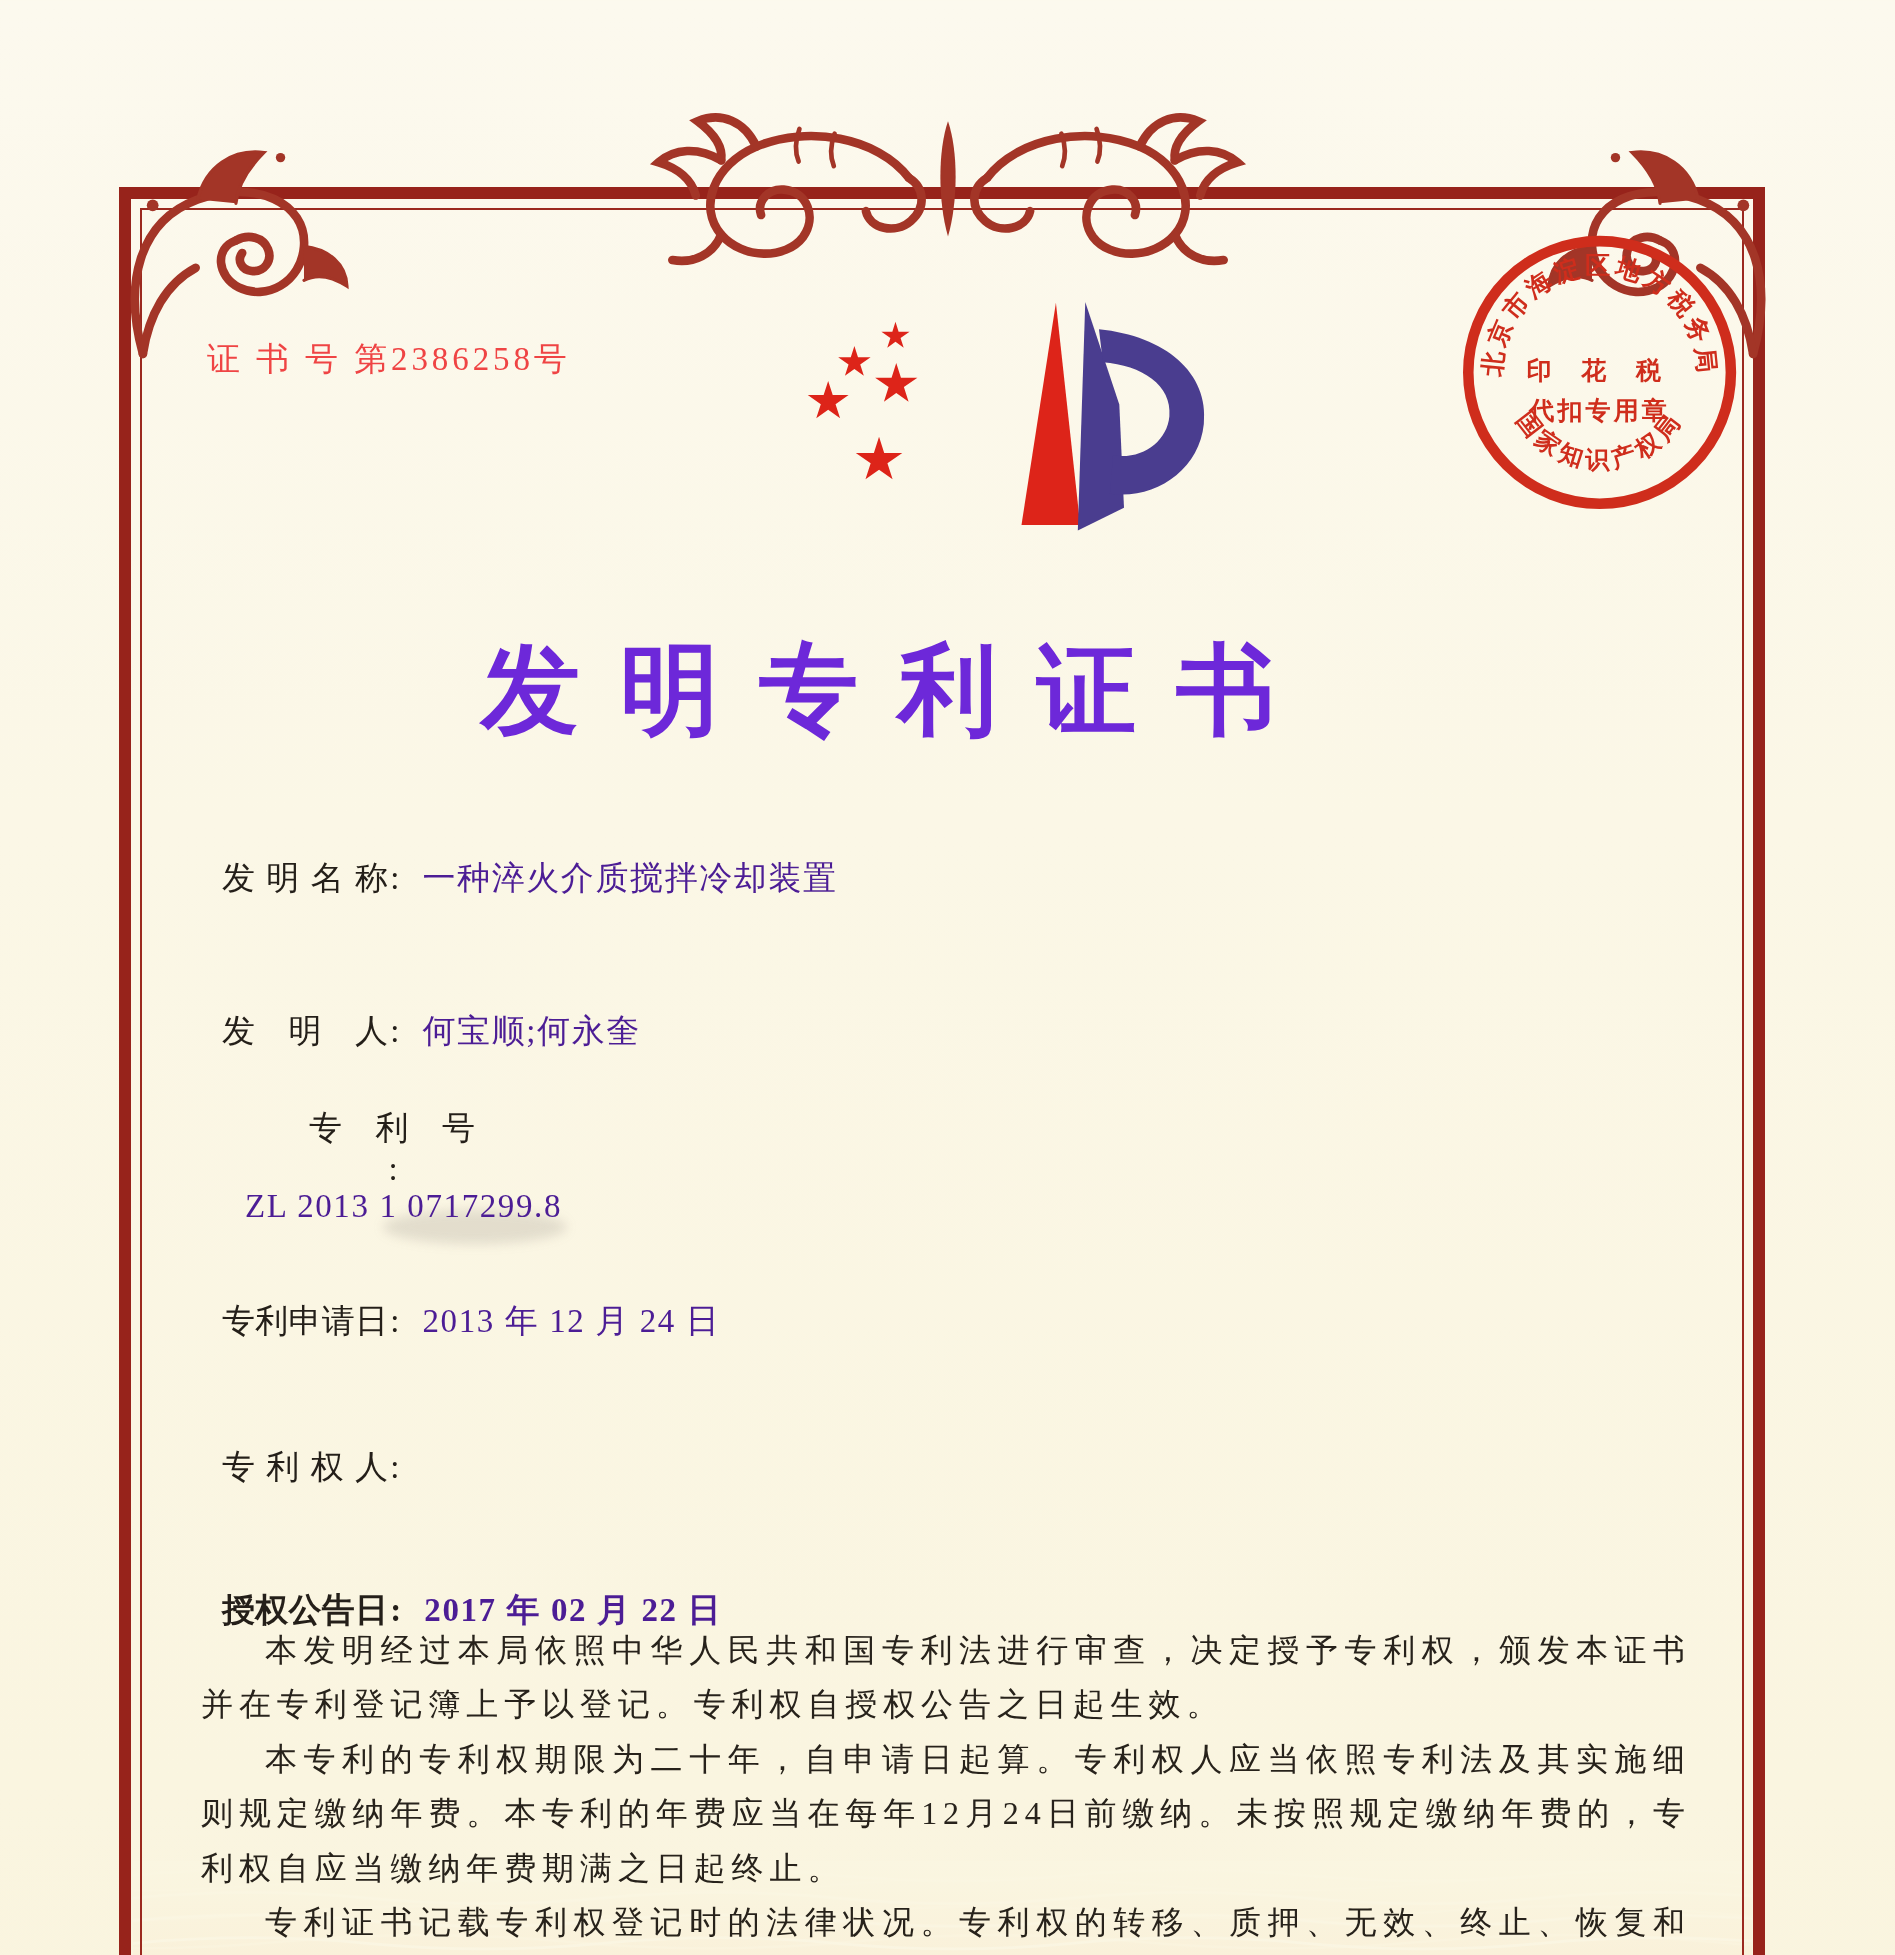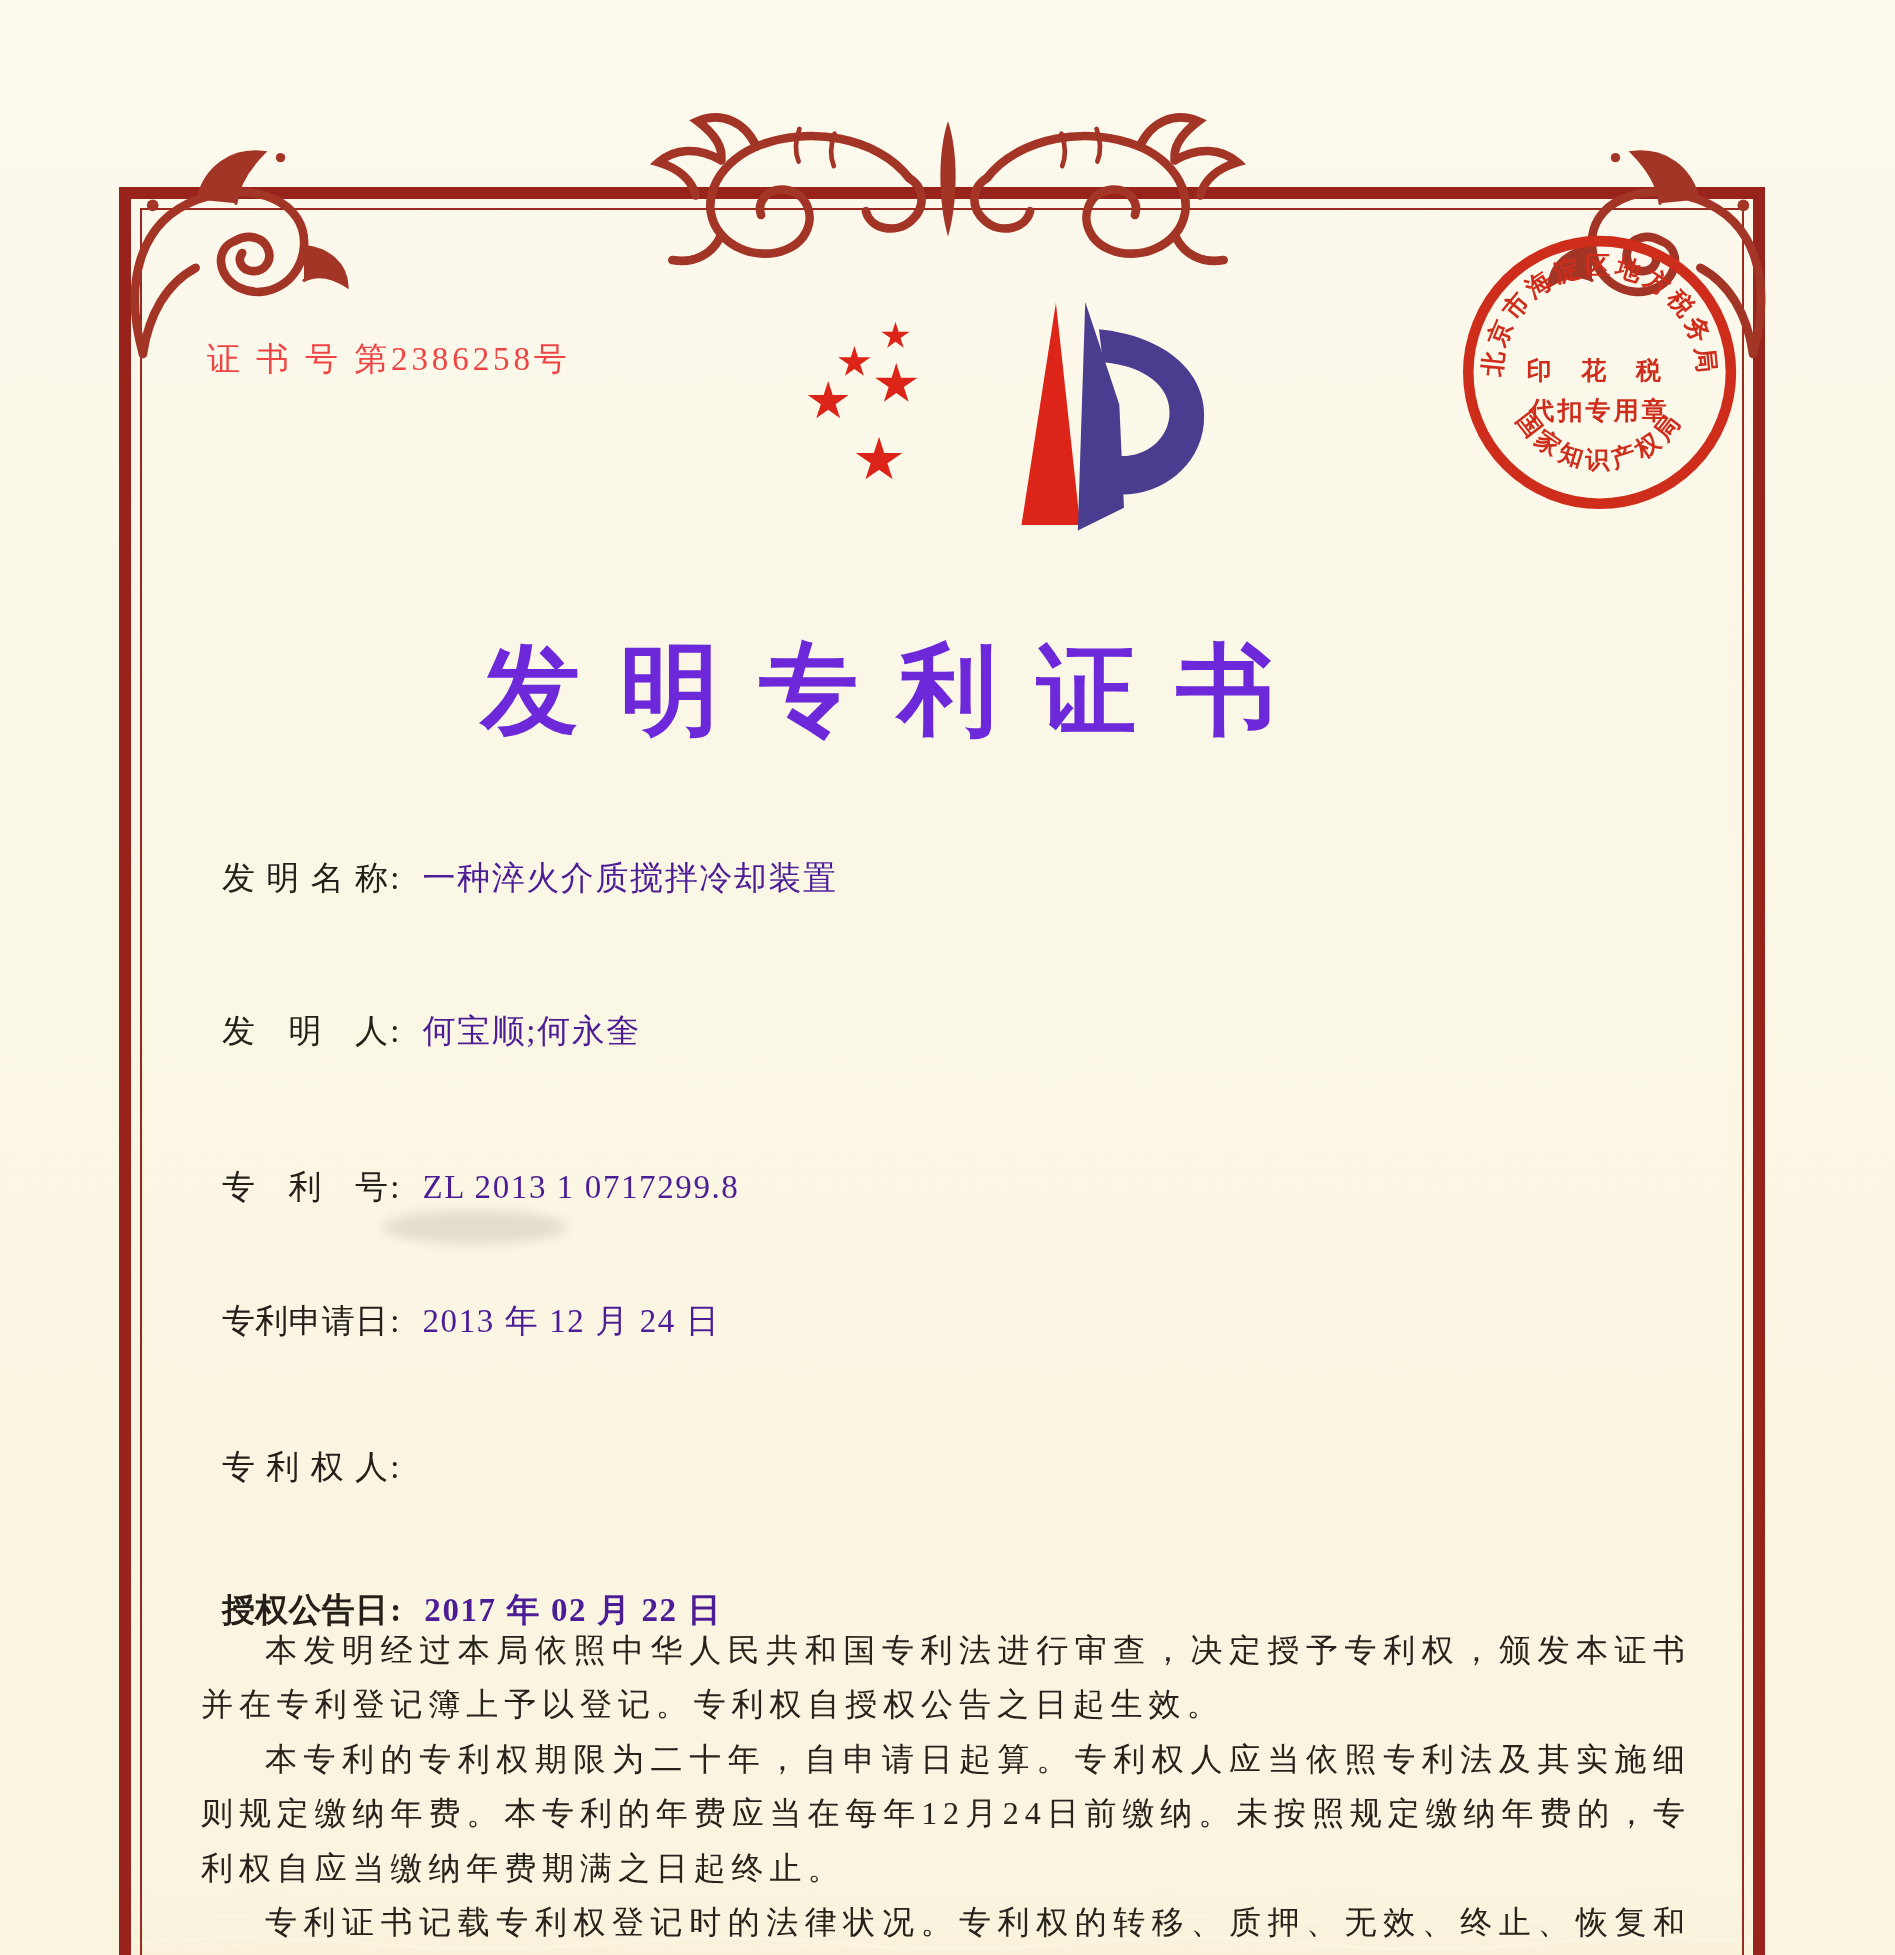--- a/index.html
+++ b/index.html
@@ -18,21 +18,21 @@
   .frame-outer{left:119px;top:187px;width:1646px;height:2399px;border:12.5px solid #97231b;box-sizing:border-box;z-index:3;}
   .frame-inner{position:absolute;left:9.4px;top:9.4px;right:9.4px;bottom:9.4px;border:2.7px solid #9b291f;}
   .ornaments{left:0;top:0;width:1896px;height:2743px;z-index:4;pointer-events:none;}
   
   .cert-no{left:207px;top:337px;font-size:33px;letter-spacing:3.9px;color:#ef4444;z-index:5;}
   .title{left:481px;top:625px;font-size:99px;font-weight:bold;letter-spacing:40px;color:#6d28d9;z-index:5;white-space:nowrap;text-align:right;}
   .field{left:207px;z-index:5;font-size:33px;white-space:nowrap;display:flex;align-items:center;margin-left:15px;}
   .field .lb{display:inline-block;width:166px;text-align:justify;text-align-last:justify;color:#241f19;}
   .field .cl{margin-left:2.3px;}
   .field .val{margin-left:23px;letter-spacing:1.6px;color:#4c1d95;}
-  .f1{top:856px;} .f2{top:1009px;} .f3{top:1165px;} .f4{top:1299px;} .f5{top:1445px;} .f6{top:1588px;font-weight:bold;}
+  .f1{top:856px;} .f2{top:1009px;} .f3{top:1106px;flex-direction:column;} .f4{top:1299px;} .f5{top:1445px;} .f6{top:1588px;font-weight:bold;}
   .paras{left:201px;top:1623px;width:1490px;z-index:5;font-size:32px;line-height:1.70;letter-spacing:5.9px;text-align:justify;color:#27221b;}
   .paras p{margin:0;text-indent:2em;}
   .smudge{left:383px;top:1210px;width:184px;height:34px;background:rgba(112,102,92,.17);border-radius:50%;filter:blur(5.5px);z-index:4;}
   .logo{left:782px;top:287px;z-index:5;}
   .taxstamp{left:1455px;top:223px;z-index:5;}
 </style>
 </head>
 <body>
 
 <div class="abs waves">

